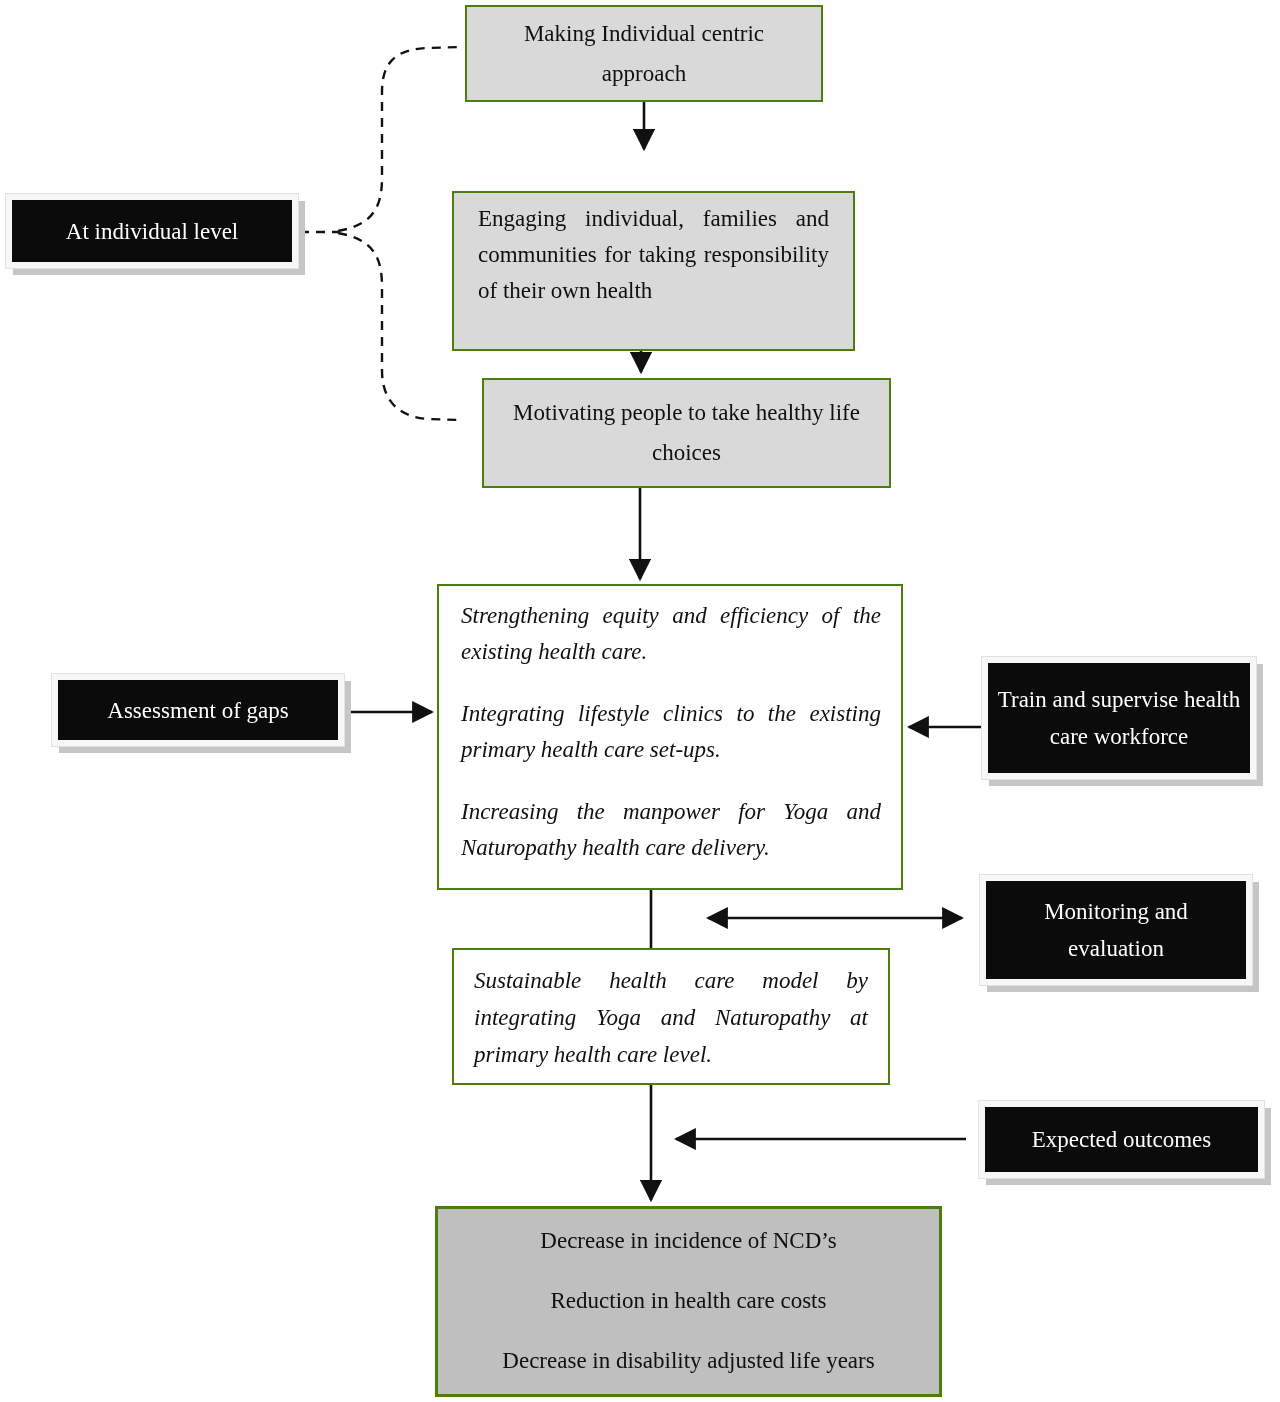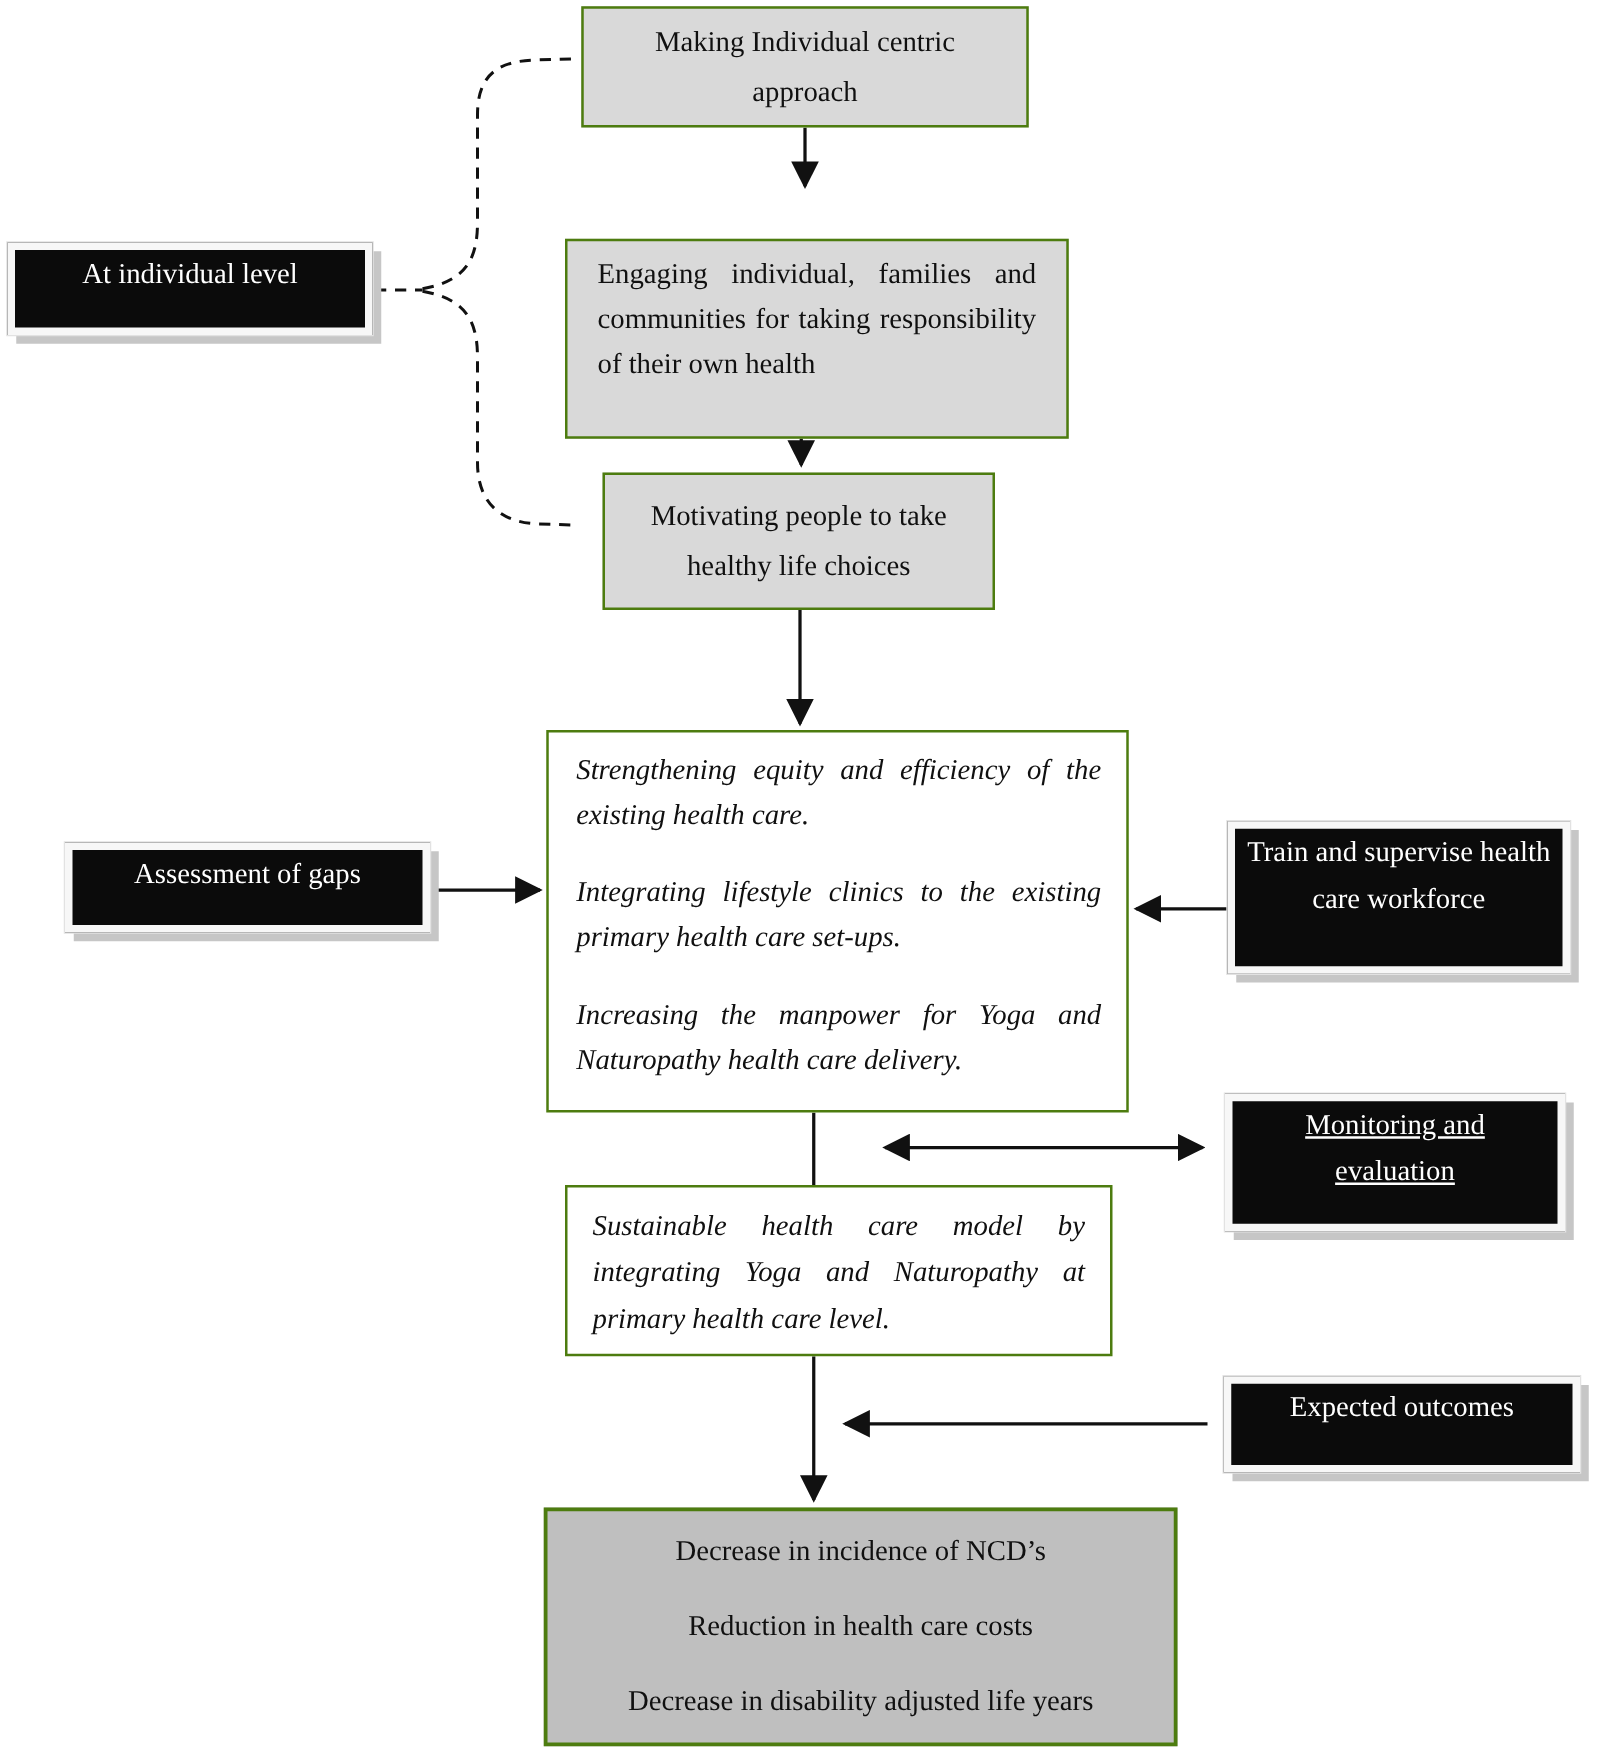--- a/index.html
+++ b/index.html
@@ -42,21 +42,21 @@
   }
   #n-bottom p{margin:0;}
 
   .label{
     position:absolute;
     box-sizing:border-box;
     background:#0b0b0b;
     color:#ffffff;
     border:6px solid #f7f7f7;
     box-shadow:0 0 0 1px #e2e2e2, 7px 7px 0 0 #c6c6c6;
-    display:flex;align-items:flex-start;justify-content:center;
+    display:flex;align-items:center;justify-content:center;
     text-align:center;
     font-size:23px;line-height:37px;
   }
   .label .inner{padding:0 8px;}
 </style>
 </head>
 <body>
 
 <div id="canvas">
 
@@ -83,21 +83,21 @@
   </svg>
 
   <div class="node gray center" id="n-top" style="left:465px;top:5px;width:358px;height:97px;padding:0 28px;">
     <span>Making Individual centric approach</span>
   </div>
 
   <div class="node" id="n-engaging" style="left:452px;top:155px;width:403px;height:160px;margin-top:36px;">
     <span>Engaging individual, families and communities for taking responsibility of their own health</span>
   </div>
 
-  <div class="node gray center" id="n-motivating" style="left:482px;top:378px;width:314px;height:110px;padding:0 28px;">
+  <div class="node gray center" id="n-motivating" style="left:482px;top:378px;width:409px;height:110px;padding:0 28px;">
     <span>Motivating people to take healthy life choices</span>
   </div>
 
   <div class="node white" id="n-central" style="left:437px;top:584px;width:466px;height:306px;">
     <p>Strengthening equity and efficiency of the existing health care.</p>
     <p>Integrating lifestyle clinics to the existing primary health care set-ups.</p>
     <p>Increasing the manpower for Yoga and Naturopathy health care delivery.</p>
   </div>
 
   <div class="node white" id="n-sustainable" style="left:452px;top:948px;width:438px;height:137px;">
@@ -116,20 +116,20 @@
 
   <div class="label" style="left:52px;top:674px;width:292px;height:72px;">
     <span class="inner">Assessment of gaps</span>
   </div>
 
   <div class="label" style="left:982px;top:657px;width:274px;height:122px;">
     <span class="inner">Train and supervise health care workforce</span>
   </div>
 
   <div class="label" style="left:980px;top:875px;width:272px;height:110px;">
-    <span class="inner" style="padding:0 14px;text-decoration:underline;">Monitoring and evaluation</span>
+    <span class="inner" style="padding:0 14px;">Monitoring and evaluation</span>
   </div>
 
   <div class="label" style="left:979px;top:1101px;width:285px;height:77px;">
     <span class="inner">Expected outcomes</span>
   </div>
 
 </div>
 
 </body></html>

